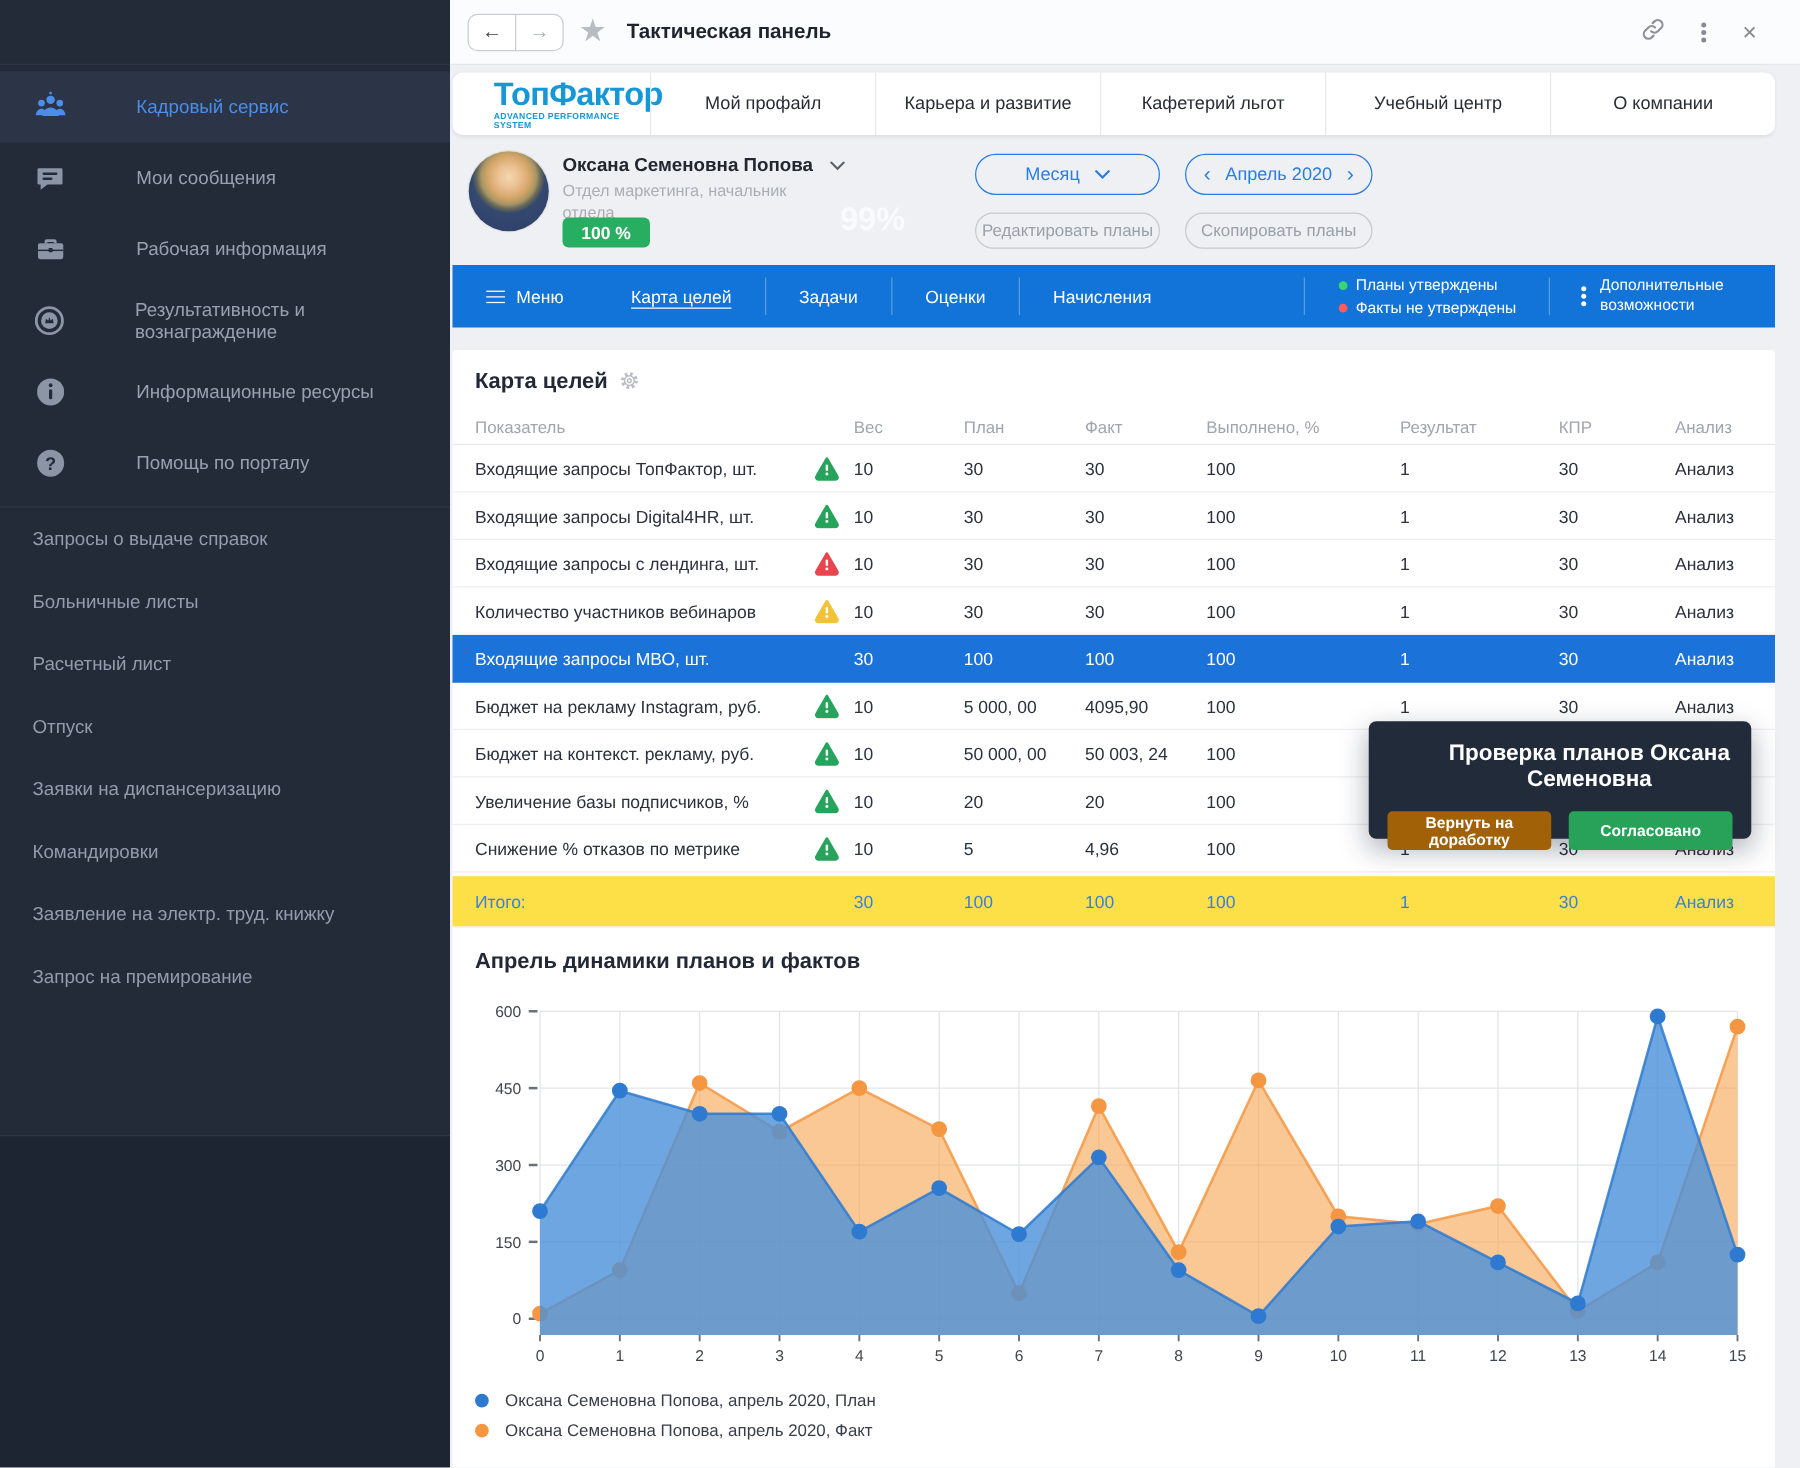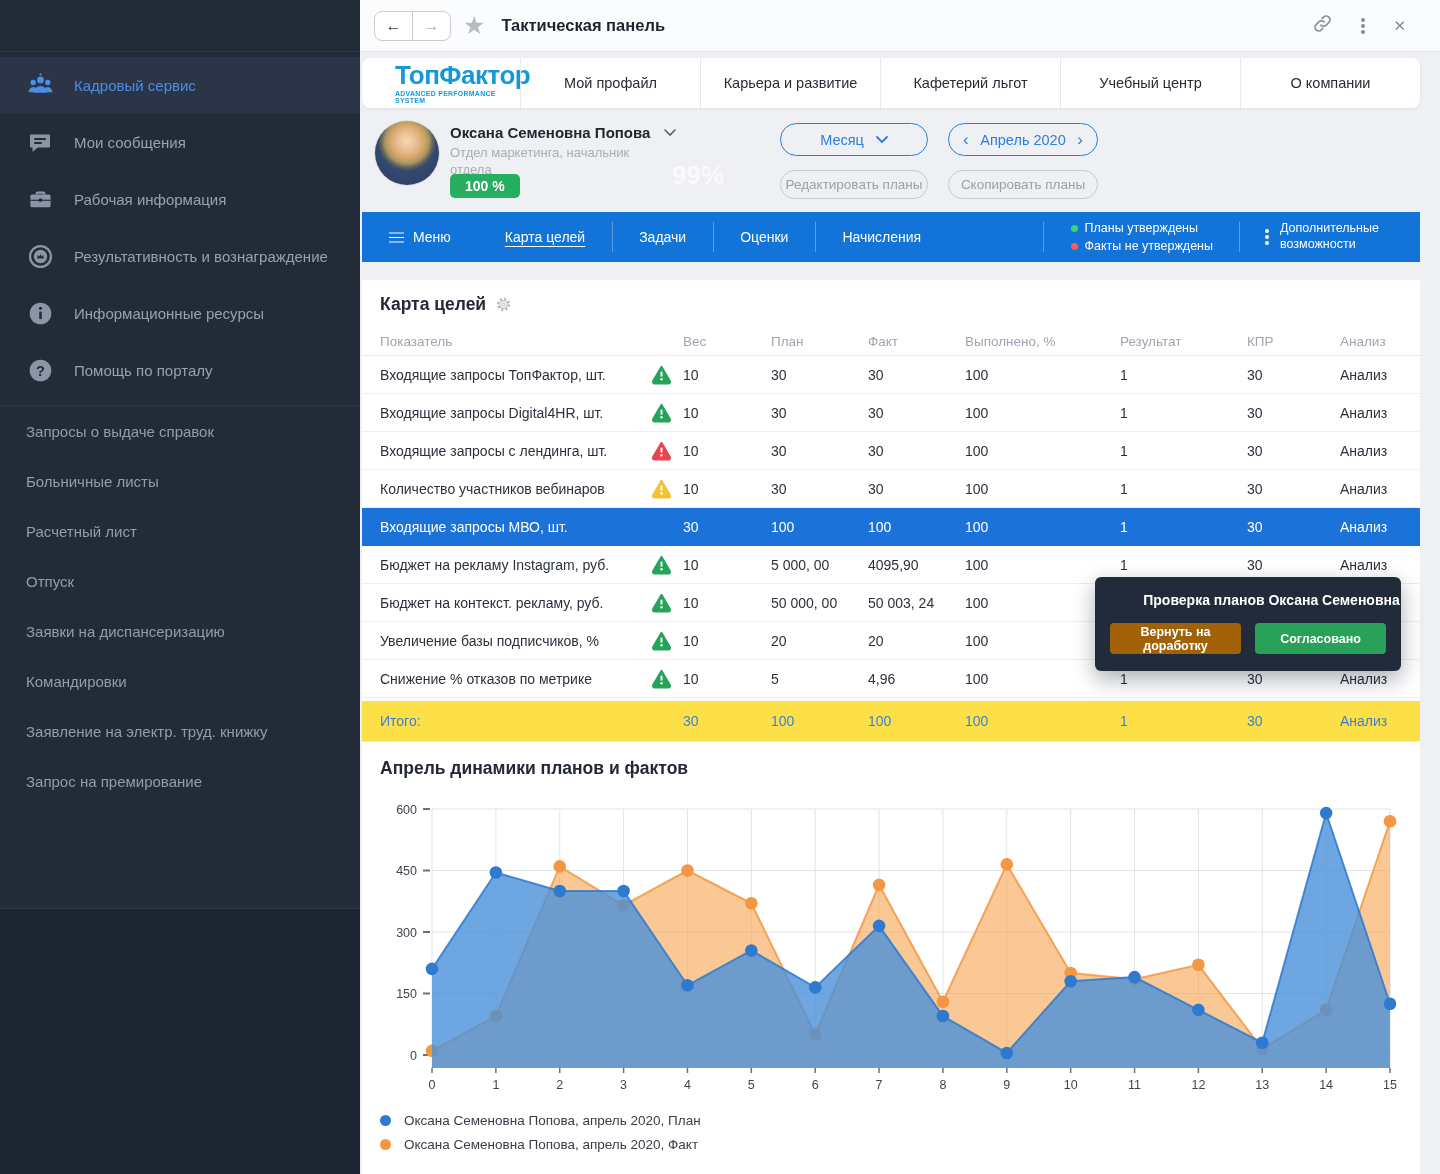--- a/index.html
+++ b/index.html
@@ -4,21 +4,21 @@
 <style>
   * { margin:0; padding:0; box-sizing:border-box; }
   html,body { width:1440px; height:1174px; }
   body { position:relative; background:#eef0f4; font-family:"Liberation Sans",sans-serif; overflow:hidden; color:#2b313c; }
   button { font-family:inherit; cursor:pointer; }
 
   
   .sidebar { position:absolute; left:0; top:0; width:360px; height:1174px; background:#232b39; }
   .sidebar-top { height:52px; border-bottom:1px solid #2d3645; }
   .side-primary { padding:5px 0 6px; }
-  .side-item { display:flex; align-items:center; height:57px; padding:0 26px; color:#98a1b1; font-size:15px; cursor:pointer; }
+  .side-item { display:flex; align-items:center; height:57px; padding:0 26px; color:#98a1b1; font-size:15px; cursor:pointer;gap:35px; }
   .side-item.active { background:#2b3547; color:#4b8de8; }
   .side-icon { width:28px; margin-right:20px; display:flex; align-items:center; justify-content:center; color:#8b95a6; }
   .side-item.active .side-icon { color:#4b8de8; }
   .side-divider { border-top:1px solid #2d3645; }
   .side-item2 { height:50px; display:flex; align-items:center; padding:0 26px; color:#939cac; font-size:15px; cursor:pointer; }
   .sidebar-bottom { position:absolute; top:908px; bottom:0; left:0; right:0; background:#1e2532; border-top:1px solid #2d3645; }
 
   
   .main { position:absolute; left:360px; top:0; width:1080px; height:1174px; }
 
@@ -81,21 +81,21 @@
   .grid-row { display:grid; grid-template-columns:271px 32px 88px 97px 97px 155px 127px 93px 1fr; align-items:center; padding:0 18px; }
   .thead { height:28px; border-bottom:1px solid #e8eaed; color:#9fa5b0; font-size:13.5px; font-weight:normal; }
   .trow { height:38px; border-bottom:1px solid #edeff2; font-size:14px; color:#2b313c; }
   .trow .cell-icon { display:flex; align-items:center; }
   .trow.selected { background:#1b72d8; color:#fff; border-color:#1b72d8; }
   .trow.total { background:#fde047; color:#3b80d8; border:none; height:40px; margin-top:3px; font-size:14px; }
 
   
   .popup { position:absolute; left:735px; top:577px; width:306px; height:94px; background:#222b3a; border-radius:6px;
     box-shadow:0 8px 22px rgba(10,20,40,.35); z-index:5; color:#fff; }
-  .popup-title { text-align:center; font-size:14px; font-weight:bold; margin-top:15px;margin-left:47px; }
+  .popup-title { text-align:center; font-size:18px; font-weight:bold; margin-top:15px;margin-left:47px; }
   .popup-buttons { display:flex; justify-content:space-between; padding:0 15px; margin-top:15px; }
   .popup-btn { border:none; border-radius:4px; color:#fff; font-size:12.5px; font-weight:bold; width:131px; height:31px; }
   .btn-reject { background:#a16207; }
   .btn-approve { background:#27a258; }
 
   
   .chart-card { margin:0 20px 0 2px; background:#fff; border-top:1px solid #e8eaed; padding-top:14px; height:435px; }
   .chart-title { padding:0 18px; font-size:17.5px; font-weight:bold; color:#222835; line-height:24px; }
   #chart-svg { display:block; width:1058px; height:312px; margin-top:11px; }
   #chart-svg text.tick { font-size:12.5px; fill:#3f454f; font-family:"Liberation Sans",sans-serif; }

